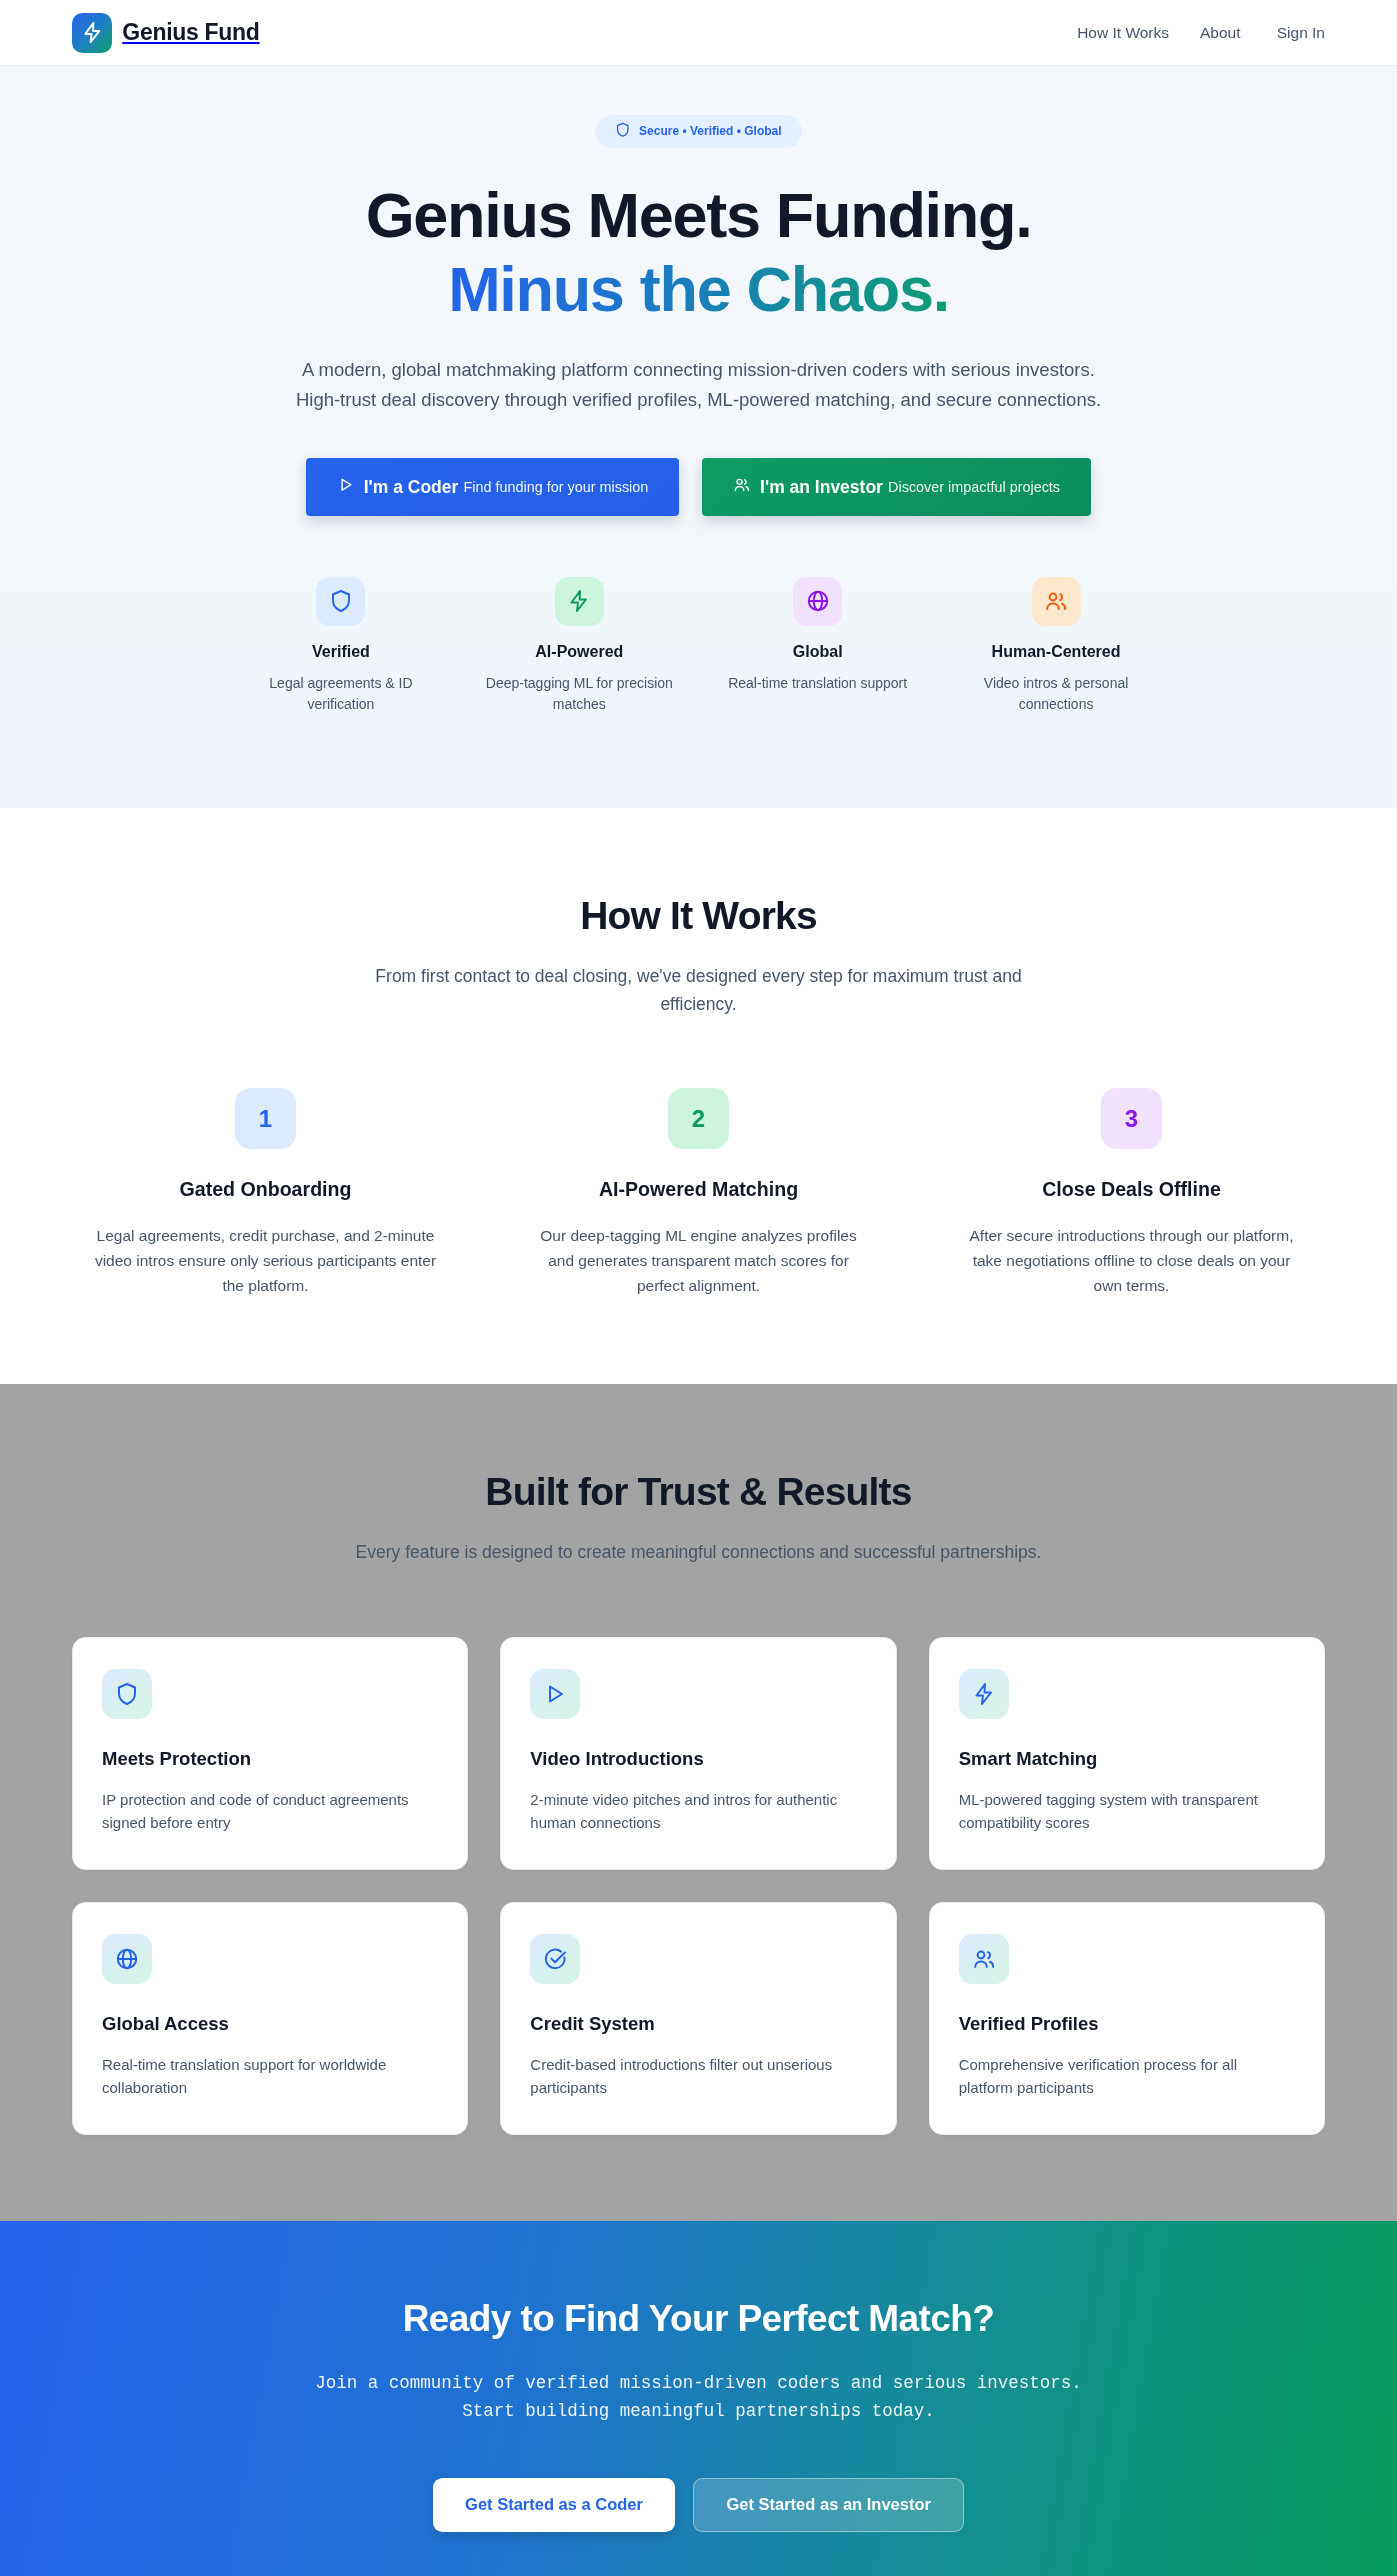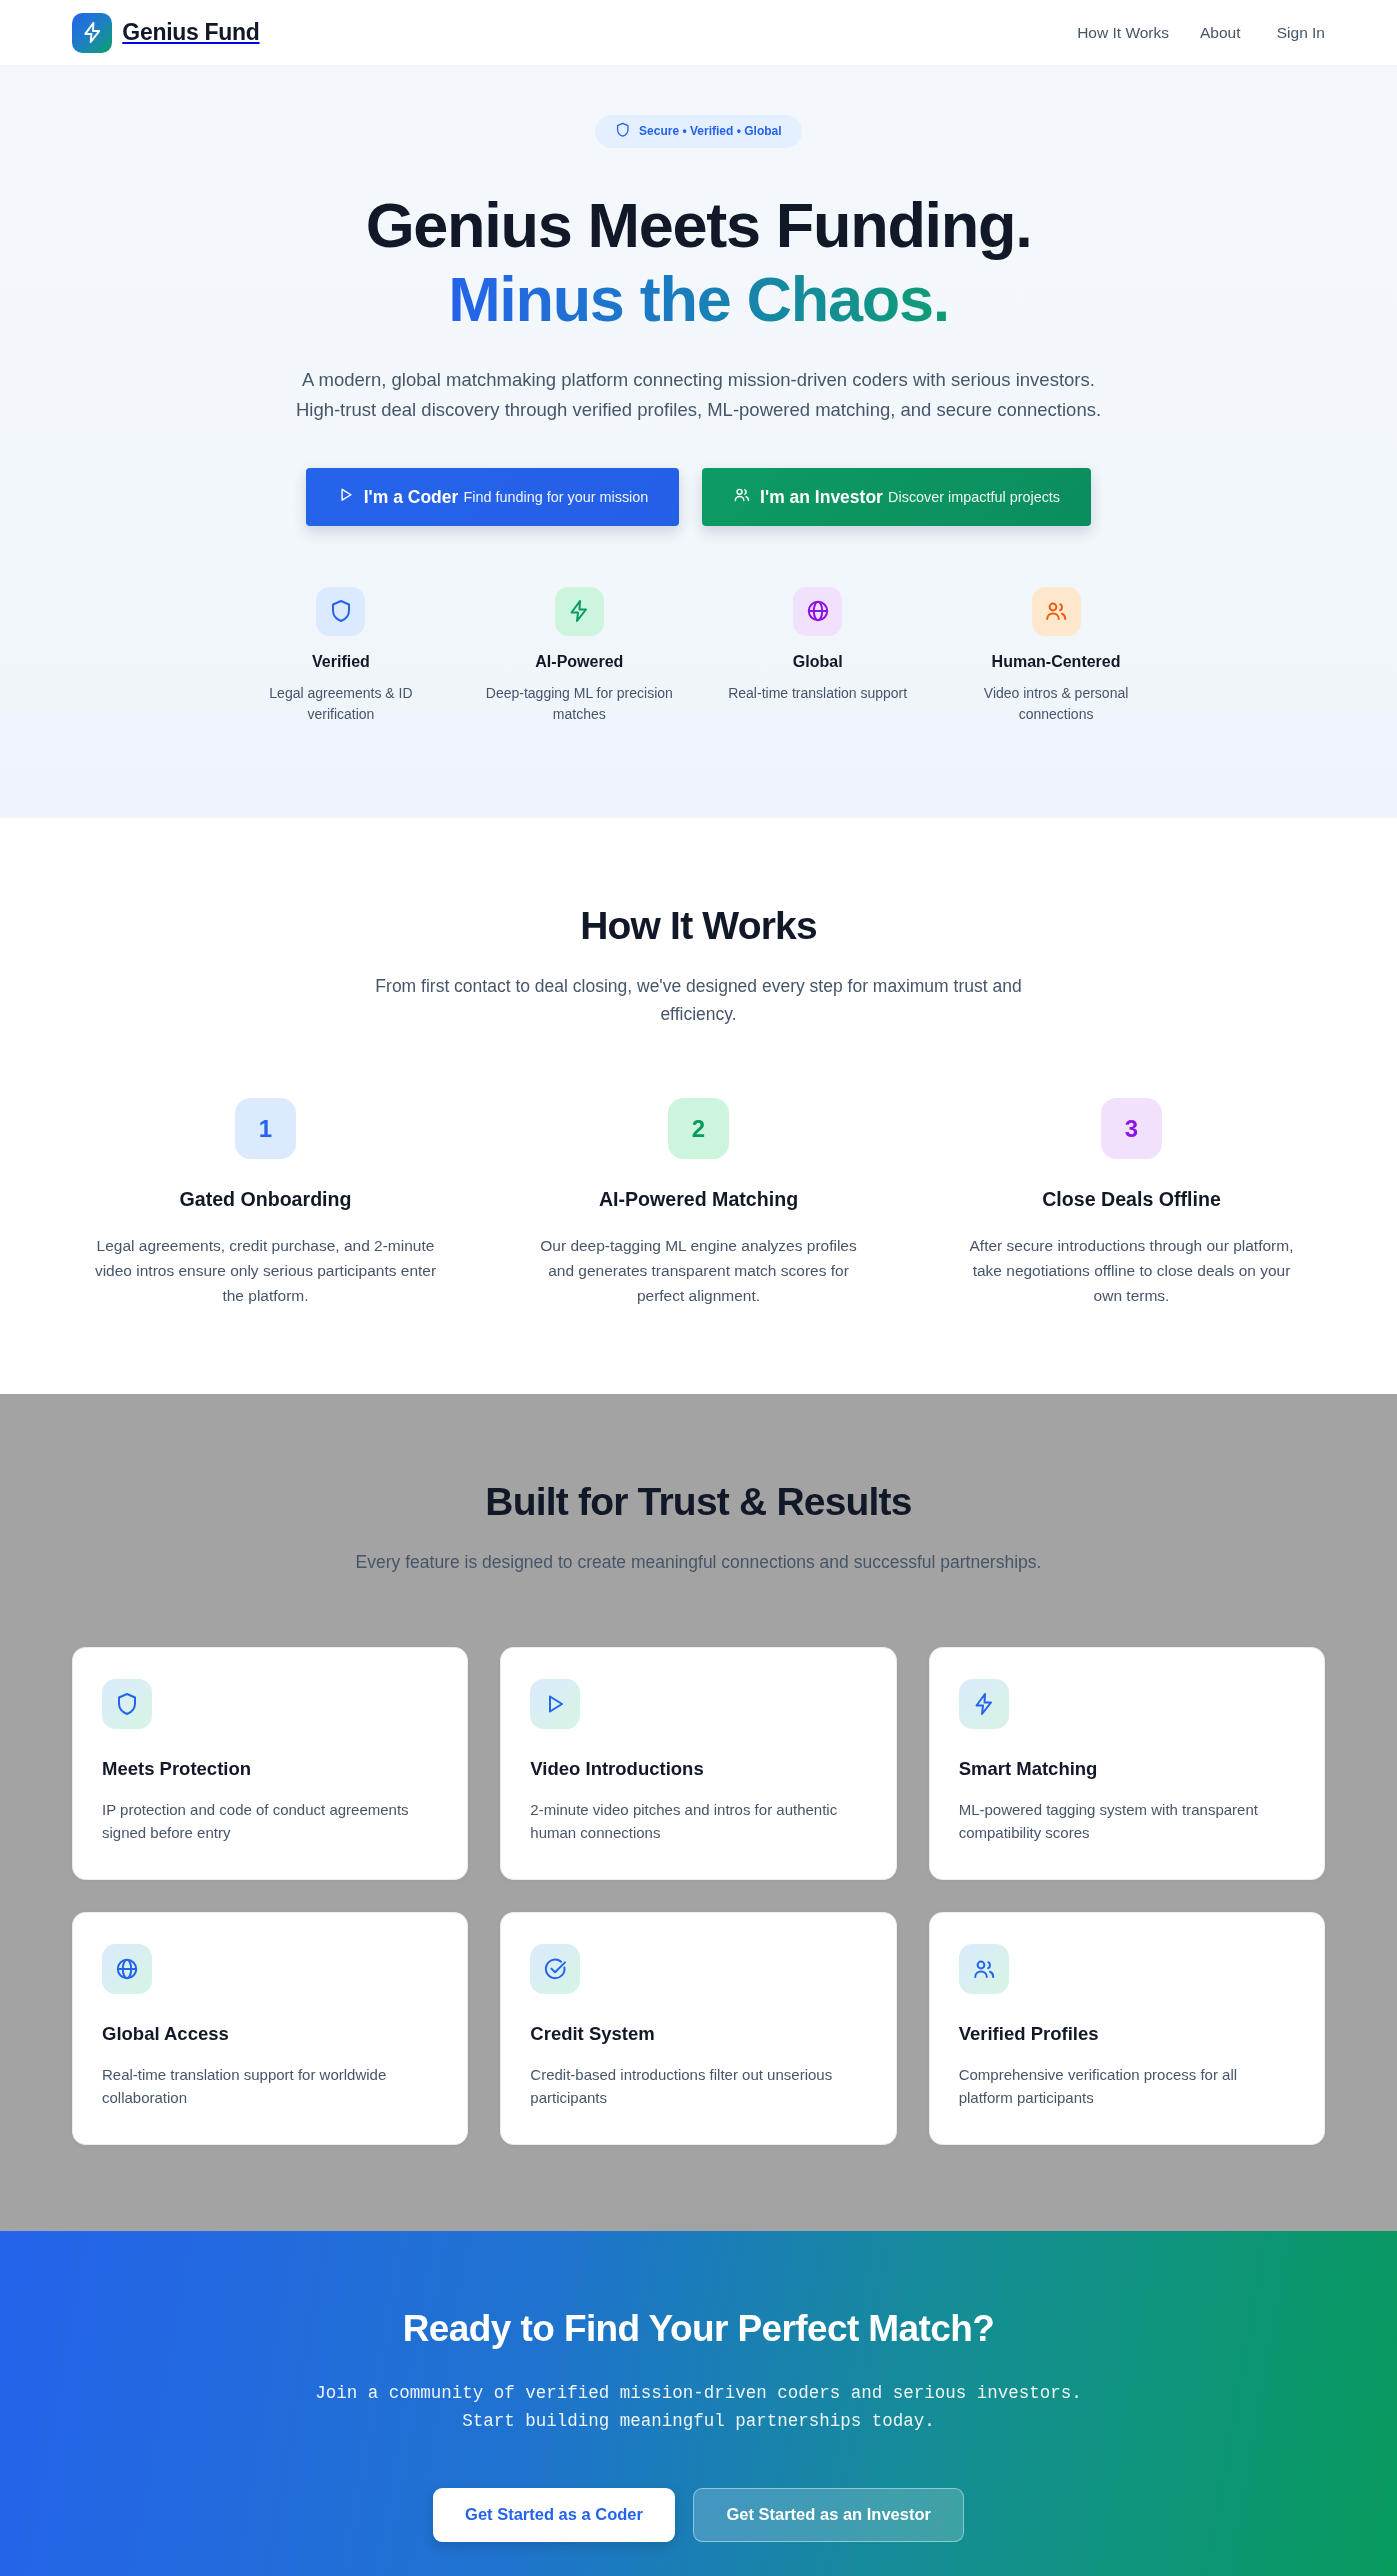--- a/index.html
+++ b/index.html
@@ -42,21 +42,21 @@
     text-align: center;
   }
   .badge {
     display: inline-flex; align-items: center; gap: 8.2px;
     background: #e4efff; color: #2563eb;
     border-radius: 515px; padding: 7.2px 20.6px;
     font-size: 12px; font-weight: bold;
   }
   .badge svg { width: 15.5px; height: 15.5px; flex: none; }
   .hero-title {
-    margin-top: 40px;
+    margin-top: 30px;
     font-size: 63px; font-weight: bold; line-height: 1.18;
     color: #111827; letter-spacing: -1.3px;
   }
   .hero-title .gradient {
     background: linear-gradient(90deg, #2563eb 0%, #1a7cc0 45%, #0f9d73 100%);
     -webkit-background-clip: text; background-clip: text;
     -webkit-text-fill-color: transparent; color: transparent;
   }
   .hero-sub {
     margin: 28px auto 0;

